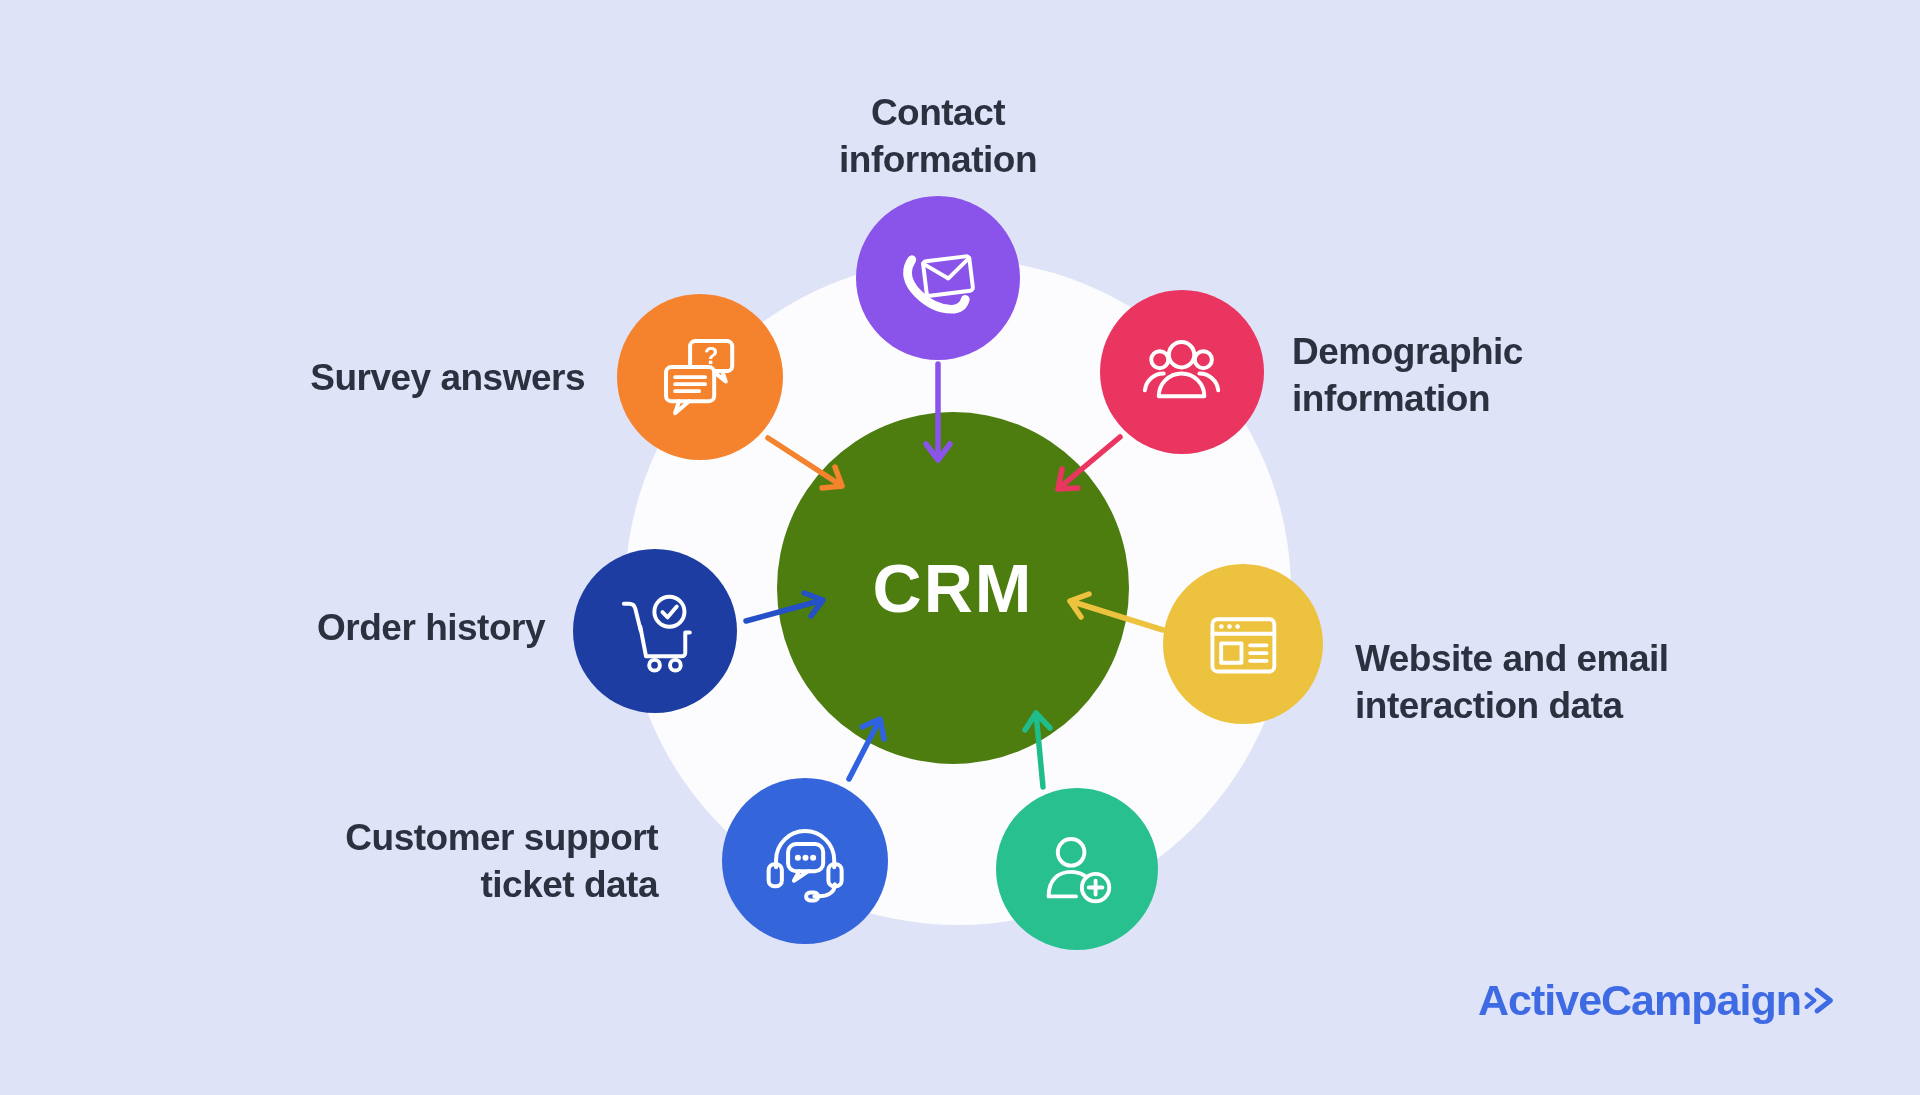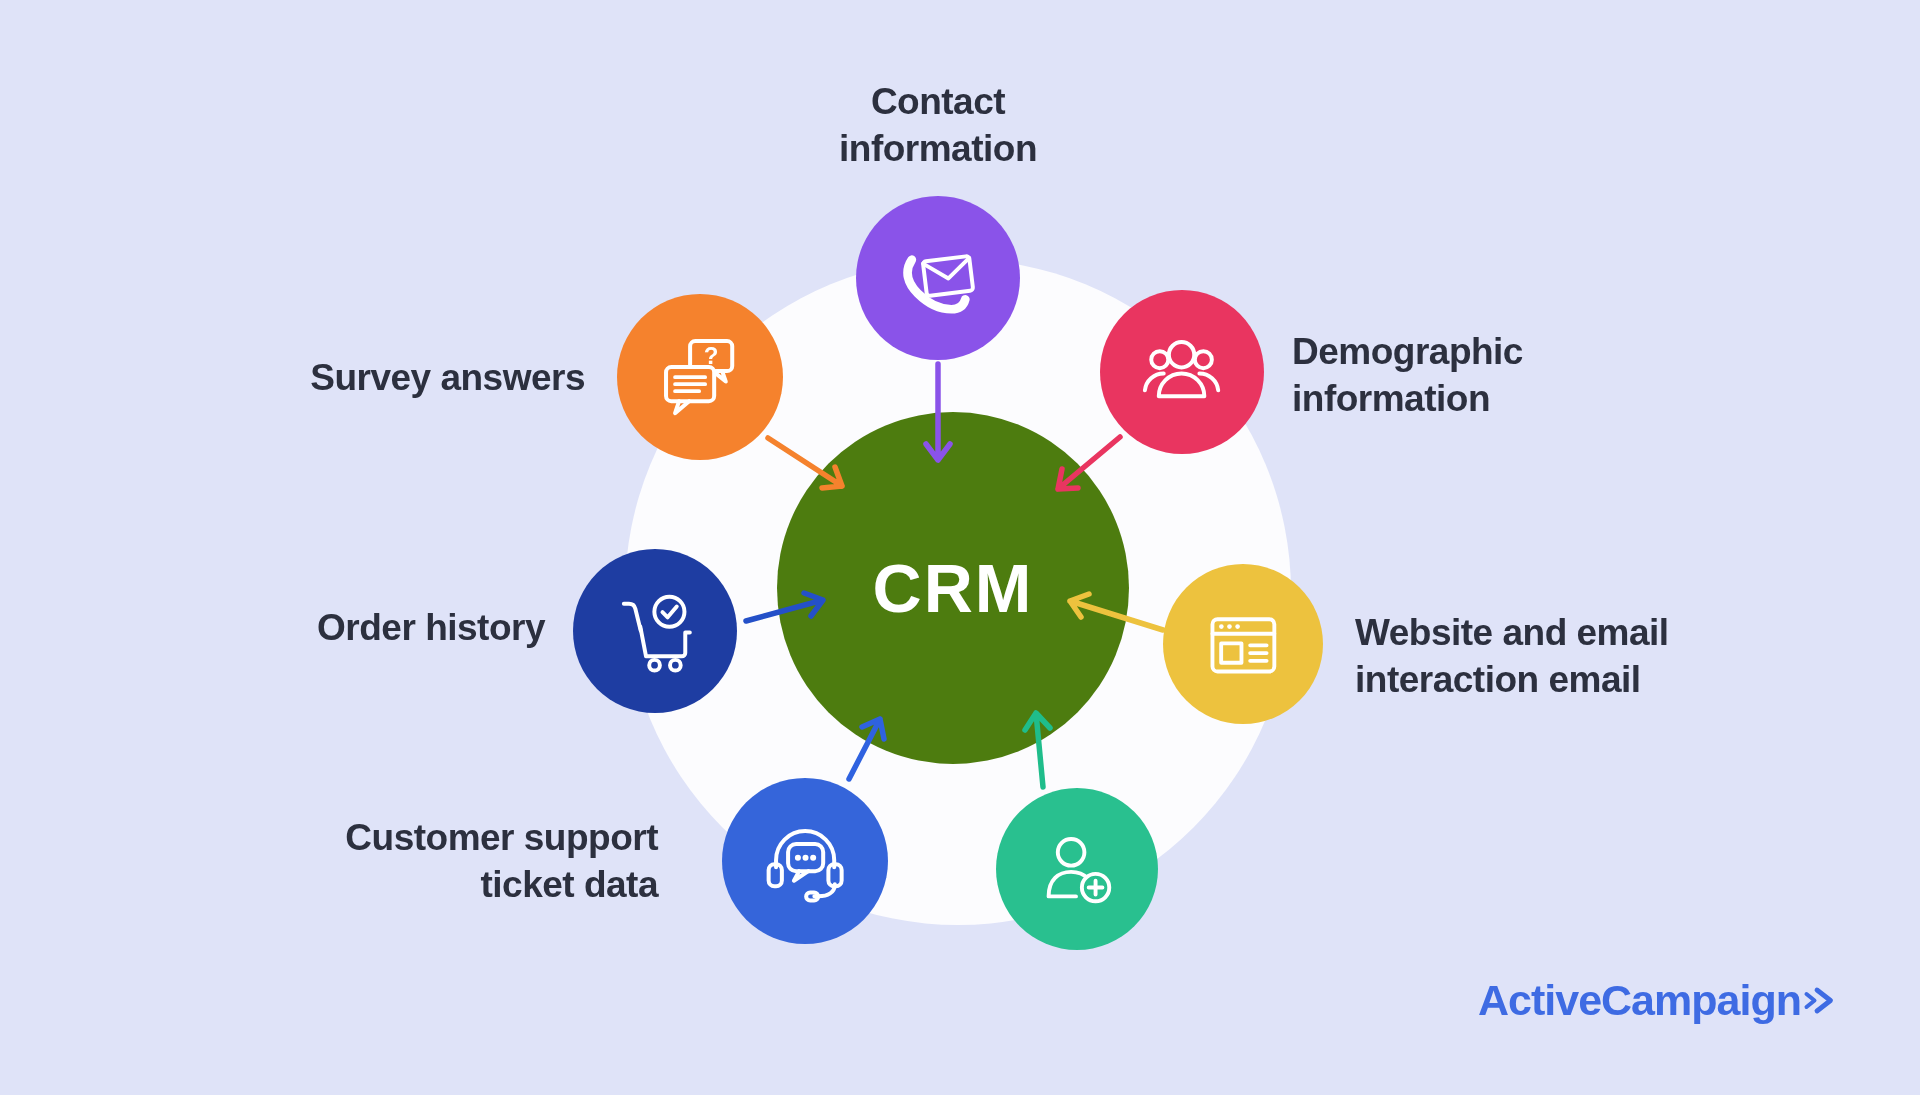--- a/index.html
+++ b/index.html
@@ -10,21 +10,21 @@
                  background:#22232e;display:flex;align-items:center;justify-content:center;}
   .crm{color:#ffffff;font-size:68px;font-weight:700;letter-spacing:2px;}
   .arrows{position:absolute;left:0;top:0;}
   .arrows path{fill:none;stroke-width:5.5;stroke-linecap:round;stroke-linejoin:round;}
   .node{position:absolute;border-radius:50%;display:flex;align-items:center;justify-content:center;}
   .node svg{width:58%;height:58%;}
   .node svg *{vector-effect:none;}
   .icon-stroke{fill:none;stroke:#ffffff;stroke-width:2;stroke-linecap:round;stroke-linejoin:round;}
   .label{position:absolute;font-weight:700;font-size:37px;line-height:47px;color:#2c303f;letter-spacing:-0.5px;}
   .label span{display:block;}
-  .label.align-center{text-align:center;}
+  .label.align-center{text-align:center;margin-top:11px;}
   .label.align-right{text-align:right;}
   .logo{position:absolute;left:1478px;top:976px;display:flex;align-items:center;gap:2px;}
   .logo-text{color:#3e6be3;font-size:43px;font-weight:700;letter-spacing:-1px;}
   .logo svg{display:block;}
 </style>
 </head>
 <body>
 
 <div class="stage" style="background: rgb(223, 227, 248);">
 
@@ -140,23 +140,23 @@
   <div class="label align-center" style="left:738px;top:78px;width:400px">
     <span>Contact</span>
     <span>information</span>
   </div>
 
   <div class="label" style="left:1292px;top:328px">
     <span>Demographic</span>
     <span>information</span>
   </div>
 
-  <div class="label" style="left:1355px;top:609px">
+  <div class="label" style="left:1355px;top:635px">
     <span>Website and email</span>
-    <span>interaction email</span>
+    <span>interaction data</span>
   </div>
 
 
   <div class="label align-right" style="left:208px;top:814px;width:450px">
     <span>Customer support</span>
     <span>ticket data</span>
   </div>
 
   <div class="label align-right" style="left:195px;top:604px;width:350px">
     <span>Order history</span>

